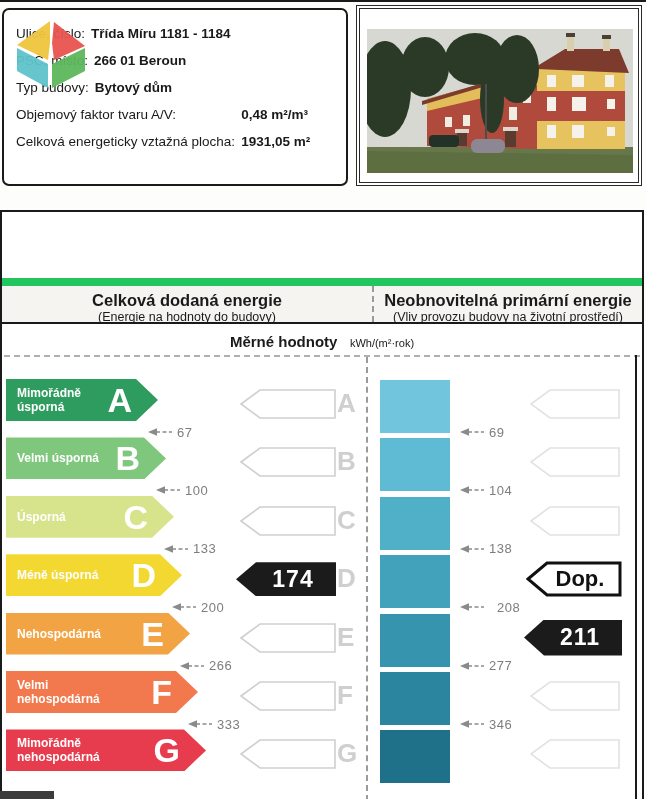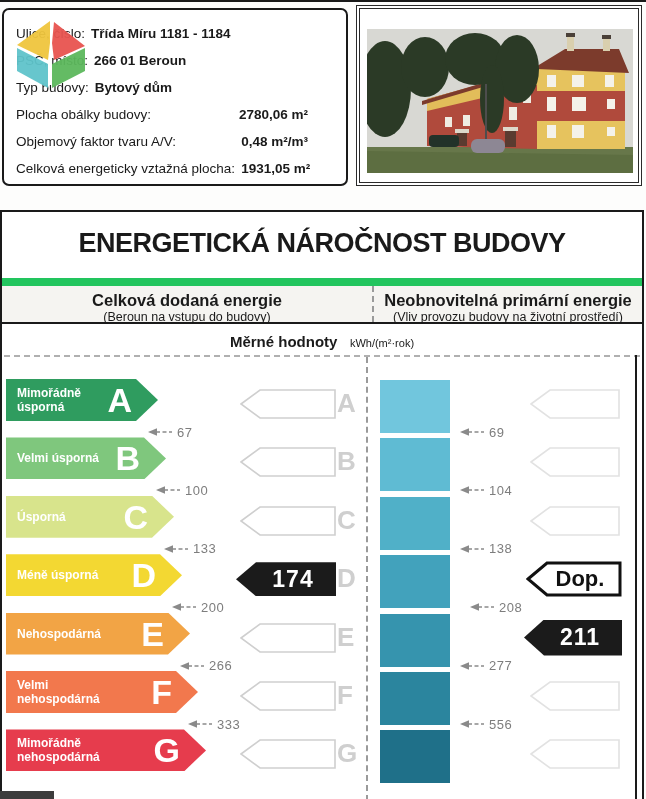--- a/index.html
+++ b/index.html
@@ -104,24 +104,20 @@
         <span class="lbl">Ulice, číslo:</span>
         <span class="val">Třída Míru 1181 - 1184</span>
       </div>
       <div class="info-row">
         <span class="lbl">PSČ, místo:</span>
         <span class="val">266 01 Beroun</span>
       </div>
       <div class="info-row">
         <span class="lbl">Typ budovy:</span>
         <span class="val">Bytový dům</span>
-      </div>
-      <div class="info-row spread">
-        <span class="lbl">Plocha obálky budovy:</span>
-        <span class="val">2780,06 m²</span>
       </div>
       <div class="info-row spread">
         <span class="lbl">Objemový faktor tvaru A/V:</span>
         <span class="val">0,48 m²/m³</span>
       </div>
       <div class="info-row">
         <span class="lbl">Celková energeticky vztažná plocha:</span>
         <span class="val">1931,05 m²</span>
       </div>
     </div>
@@ -183,26 +179,25 @@
         </g>
         <rect x="118" y="55" width="2" height="62" fill="#4d4d4d"></rect>
 
         <rect x="62" y="106" width="30" height="12" rx="4" fill="#223229"></rect>
         <rect x="104" y="110" width="34" height="14" rx="6" fill="#8d8794"></rect>
       </svg>
     </div>
   </div>
 
   <div class="main-box">
-    <div class="doc-title">ENERGETICKÁ NÁROČNOST BUDOVY</div>
 
     <div class="col-band">
       <div class="col-cell left">
         <div class="col-title">Celková dodaná energie</div>
-        <div class="col-sub">(Beroun na vstupu do budovy)</div>
+        <div class="col-sub">(Energie na hodnoty do budovy)</div>
       </div>
       <div class="col-cell right">
         <div class="col-title">Neobnovitelná primární energie</div>
         <div class="col-sub">(Vliv provozu budovy na životní prostředí)</div>
       </div>
     </div>
 
     <div class="units-line">
       <span class="units-label">Měrné hodnoty</span>
       <span class="units-unit">kWh/(m²·rok)</span>
@@ -298,21 +293,21 @@
             <line x1="8" y1="5" x2="24" y2="5" stroke="#8a8a8a" stroke-width="1.6" stroke-dasharray="4,2.5"></line>
             <polygon points="0,5 9,1.2 9,8.8" fill="#8a8a8a"></polygon>
           </svg>
           <span class="num">200</span>
         </div>
         <div class="solid-arrow" style="left: 234px; top: 205.2px; width: 100px; height: 34px;">
           <span>174</span>
         </div>
         <div class="mid-letter" style="top: 206.2px;">D</div>
         <div class="teal-block" style="top: 198.2px; background: rgb(66, 162, 188);"></div>
-        <div class="tick" style="left: 468px; top: 244.2px;">
+        <div class="tick" style="left: 458px; top: 244.2px; gap: 8px;">
           <svg width="24" height="10" viewBox="0 0 24 10">
             <line x1="8" y1="5" x2="24" y2="5" stroke="#8a8a8a" stroke-width="1.6" stroke-dasharray="4,2.5"></line>
             <polygon points="0,5 9,1.2 9,8.8" fill="#8a8a8a"></polygon>
           </svg>
           <span class="num">208</span>
         </div>
         <div class="dop-arrow" style="left: 524px; top: 204.2px; width: 96px; height: 36px;"><svg width="96" height="36" viewBox="0 0 96 36">
             <polygon points="2,18 21,2 94,2 94,34 21,34" fill="#fff" stroke="#111" stroke-width="3"></polygon>
           </svg><span class="dop-text">Dop.</span></div>
         <div class="g-arrow" style="top: 255.6px; width: 184px; background: rgb(242, 164, 69);">
@@ -355,21 +350,21 @@
         <div class="outline-arrow" style="left: 238px; top: 324px;"><svg width="96" height="30" viewBox="0 0 96 30">
             <polygon points="1,15 20,1 95,1 95,29 20,29" fill="#fff" stroke="#cfcfcf" stroke-width="1.6"></polygon>
           </svg></div>
         <div class="mid-letter" style="top: 323px;">F</div>
         <div class="teal-block" style="top: 315px; background: rgb(43, 133, 158);"></div>
         <div class="tick" style="left: 458px; top: 361px;">
           <svg width="24" height="10" viewBox="0 0 24 10">
             <line x1="8" y1="5" x2="24" y2="5" stroke="#8a8a8a" stroke-width="1.6" stroke-dasharray="4,2.5"></line>
             <polygon points="0,5 9,1.2 9,8.8" fill="#8a8a8a"></polygon>
           </svg>
-          <span class="num">556</span>
+          <span class="num">346</span>
         </div>
         <div class="outline-arrow" style="left: 528px; top: 324px;"><svg width="90" height="30" viewBox="0 0 90 30">
             <polygon points="1,15 20,1 89,1 89,29 20,29" fill="#fff" stroke="#e2e2e2" stroke-width="1.6"></polygon>
           </svg></div>
         <div class="g-arrow" style="top: 372.4px; width: 200px; background: rgb(230, 60, 77);">
           <span class="g-label">Mimořádně nehospodárná</span>
           <span class="g-letter">G</span>
         </div>
         <div class="outline-arrow" style="left: 238px; top: 382.4px;"><svg width="96" height="30" viewBox="0 0 96 30">
             <polygon points="1,15 20,1 95,1 95,29 20,29" fill="#fff" stroke="#cfcfcf" stroke-width="1.6"></polygon>

